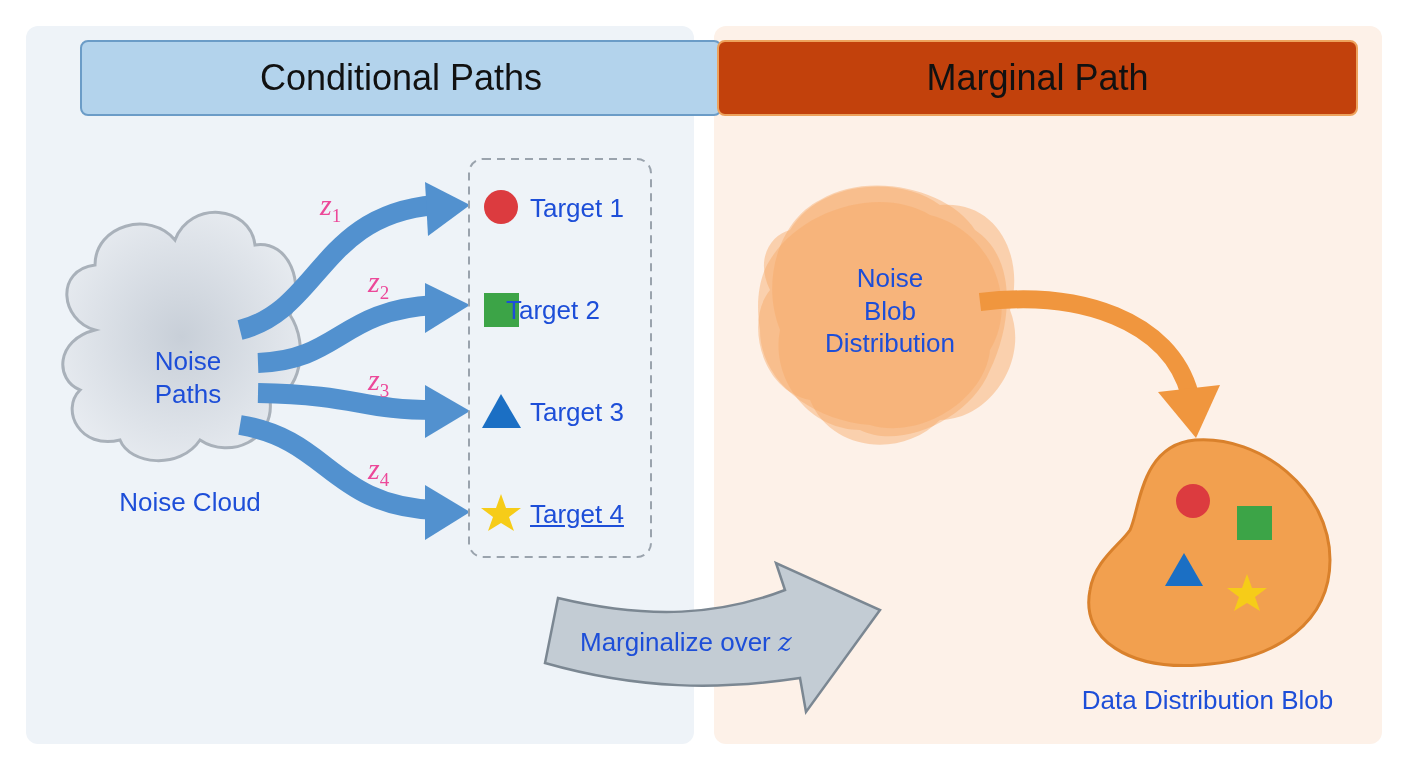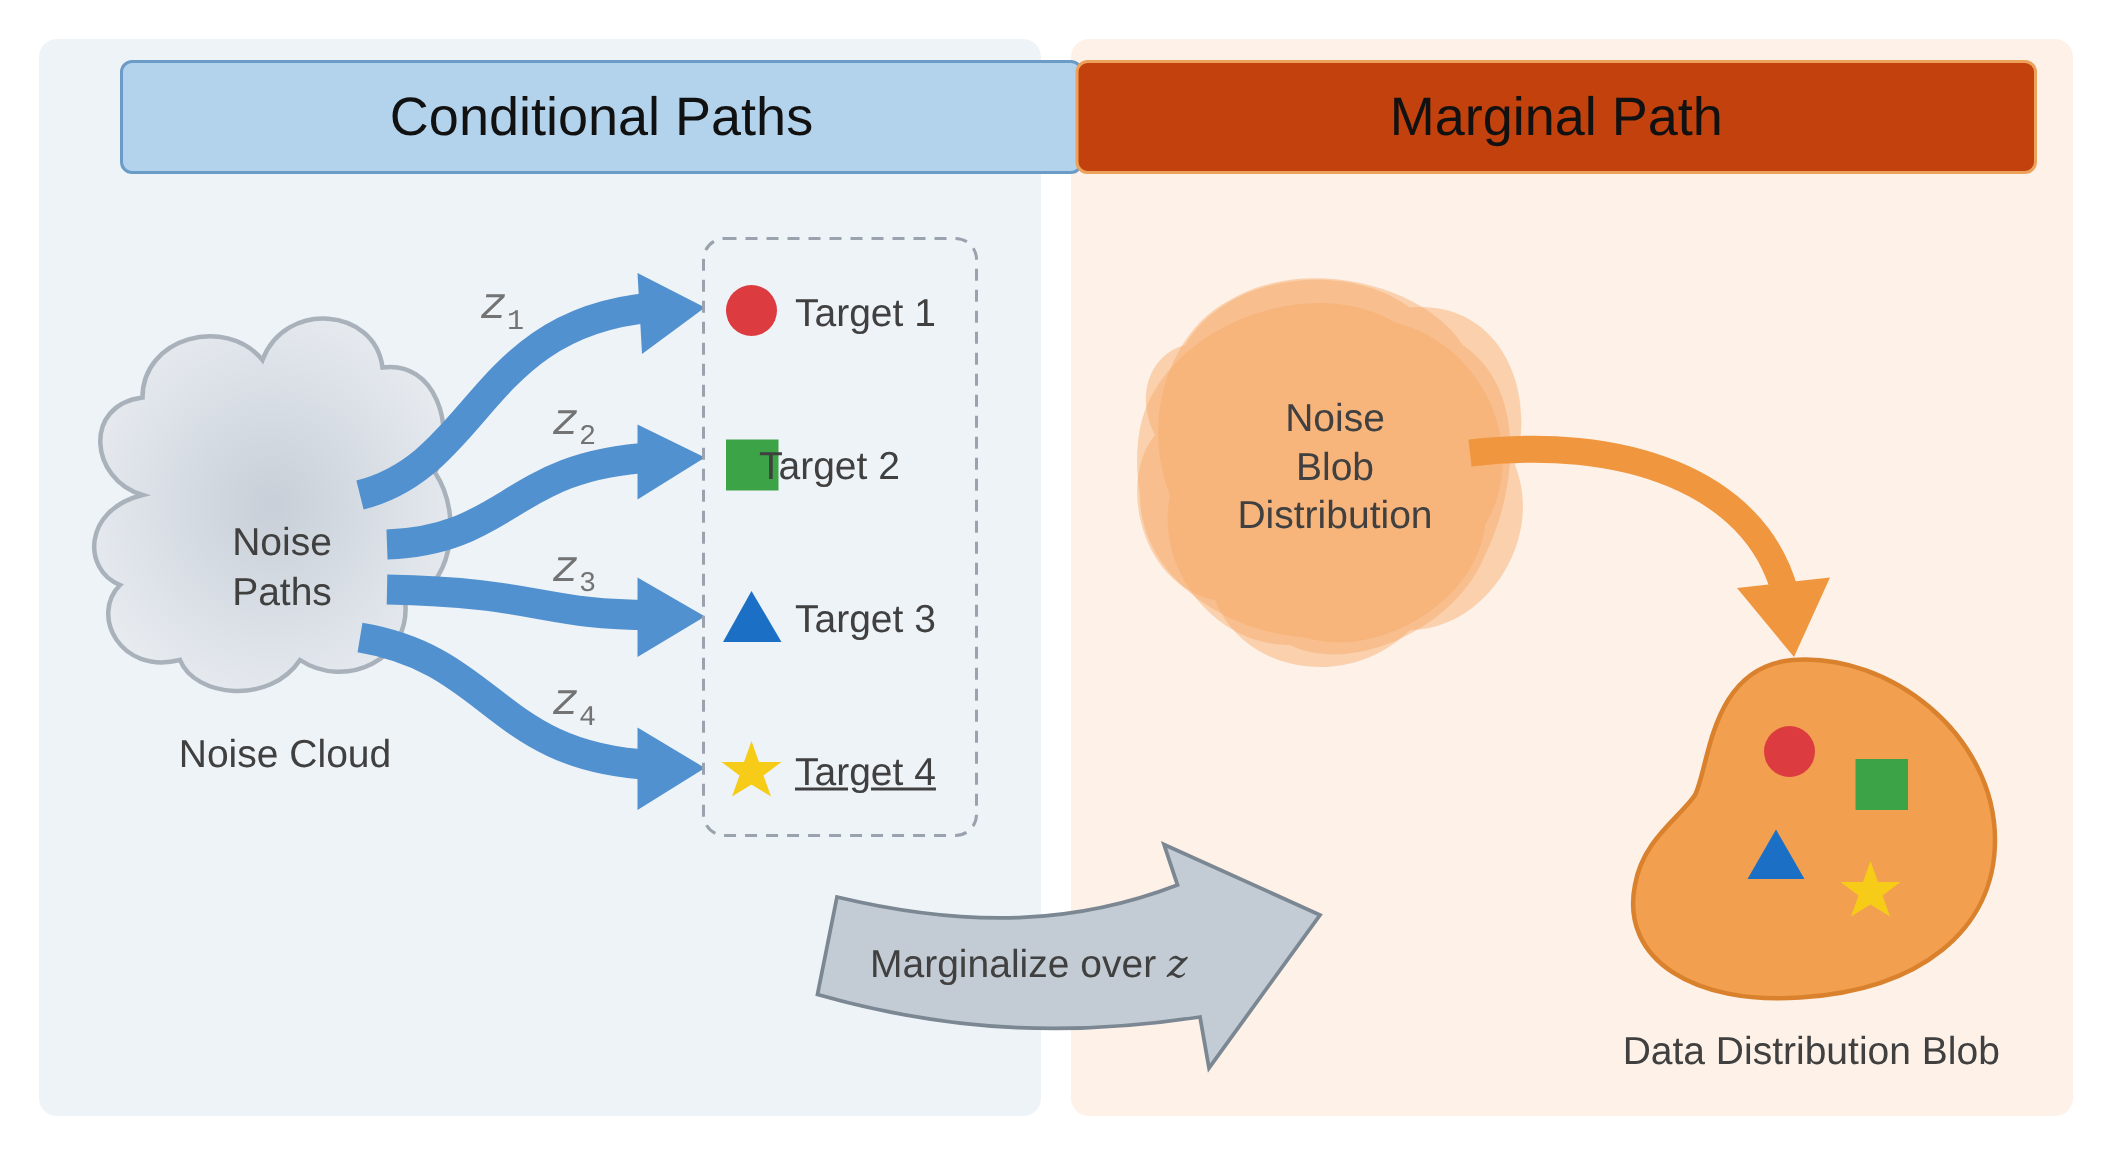--- a/index.html
+++ b/index.html
@@ -4,22 +4,22 @@
   <style>
     html, body { margin: 0; padding: 0; background: #ffffff; }
     body { width: 1408px; height: 768px; position: relative; overflow: hidden; font-family: "Liberation Sans", sans-serif; }
     .panel { position: absolute; border-radius: 12px; }
     #panel-left { left: 26px; top: 26px; width: 668px; height: 718px; background: #eef3f8; }
     #panel-right { left: 714px; top: 26px; width: 668px; height: 718px; background: #fdf1e8; }
     .header { position: absolute; height: 72px; border-radius: 8px; display: flex; align-items: center; justify-content: center; font-size: 36px; color: #111; }
     #header-left { left: 40px; top: 40px; width: 638px; background: #b3d3ec; border: 2px solid #6b9cc7; margin-left: 40px; }
     #header-right { left: 717px; top: 40px; width: 637px; background: #c2410c; border: 2px solid #eda25c; }
     svg#diagram { position: absolute; left: 0; top: 0; }
-    .label { position: absolute; color: #404040; font-size: 26px; line-height: 1.25; text-align: center; }
-    .zlabel { position: absolute; font-family: Liberation Mono, monospace; font-style: italic; font-size: 30px; color: #737373; }
+    .label { position: absolute; color: #1d4ed8; font-size: 26px; line-height: 1.25; text-align: center; }
+    .zlabel { position: absolute; font-family: Liberation Serif, serif; font-style: italic; font-size: 30px; color: #ec4899; }
     .zlabel sub { font-style: normal; font-size: 19px; }
   </style>
 </head>
 <body>
 
 <div class="panel" id="panel-left"></div>
 <div class="panel" id="panel-right"></div>
 
 <div class="header" id="header-left">
   <span>Conditional Paths</span>

